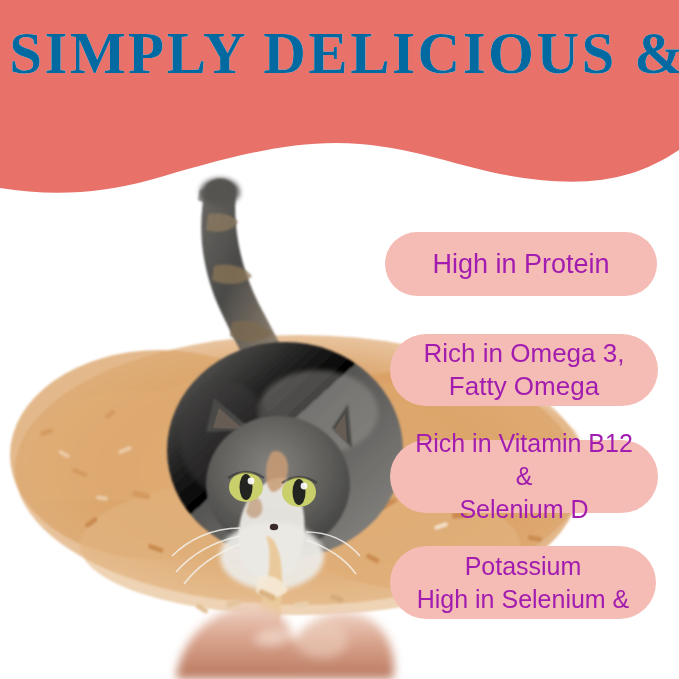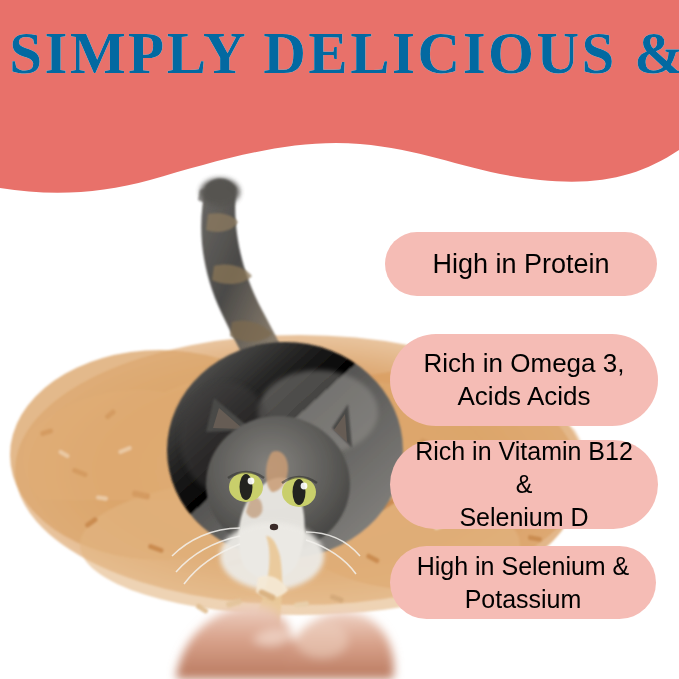--- a/index.html
+++ b/index.html
@@ -63,31 +63,31 @@
 
   
   .pill {
     position: absolute;
     display: flex;
     align-items: center;
     justify-content: center;
     text-align: center;
     background: #f5bcb5;
     border-radius: 999px;
-    color: #000000;
+    color: #a21caf;
     font-family: "Liberation Sans", sans-serif;
     font-weight: 400;
     box-sizing: border-box;
     padding: 4px 18px;
   }
   .pill span { display: block; }
 
   #pill-1 { left: 385px; top: 232px; width: 272px; height: 64px; font-size: 27px; line-height: 32px; }
-  #pill-2 { left: 390px; top: 334px; width: 268px; height: 92px; font-size: 26px; line-height: 33px; }
-  #pill-3 { left: 390px; top: 440px; width: 268px; height: 89px; font-size: 25px; line-height: 33px; }
+  #pill-2 { left: 390px; top: 334px; width: 268px; height: 72px; font-size: 26px; line-height: 33px; }
+  #pill-3 { left: 390px; top: 440px; width: 268px; height: 73px; font-size: 25px; line-height: 33px; }
   #pill-4 { left: 390px; top: 546px; width: 266px; height: 73px; font-size: 25px; line-height: 33px; }
 </style>
 </head>
 <body>
 
 <div id="poster">
 
   <div class="photo">
     <svg class="photo-svg" viewBox="0 0 679 679" xmlns="http://www.w3.org/2000/svg">
       <defs>
@@ -281,31 +281,31 @@
 
   <div class="pill" id="pill-1">
     <span>
       <span>High in Protein</span>
     </span>
   </div>
 
   <div class="pill" id="pill-2">
     <span>
       <span style="display:block">Rich in Omega 3,</span>
-      <span style="display:block">Acids Acids</span>
+      <span style="display:block">Fatty Omega</span>
     </span>
   </div>
 
   <div class="pill" id="pill-3">
     <span>
       <span style="display:block">Rich in Vitamin B12 &amp;</span>
       <span style="display:block">Selenium D</span>
     </span>
   </div>
 
   <div class="pill" id="pill-4">
     <span>
+      <span style="display:block">Potassium</span>
       <span style="display:block">High in Selenium &amp;</span>
-      <span style="display:block">Potassium</span>
     </span>
   </div>
 
 </div>
 
 </body></html>

